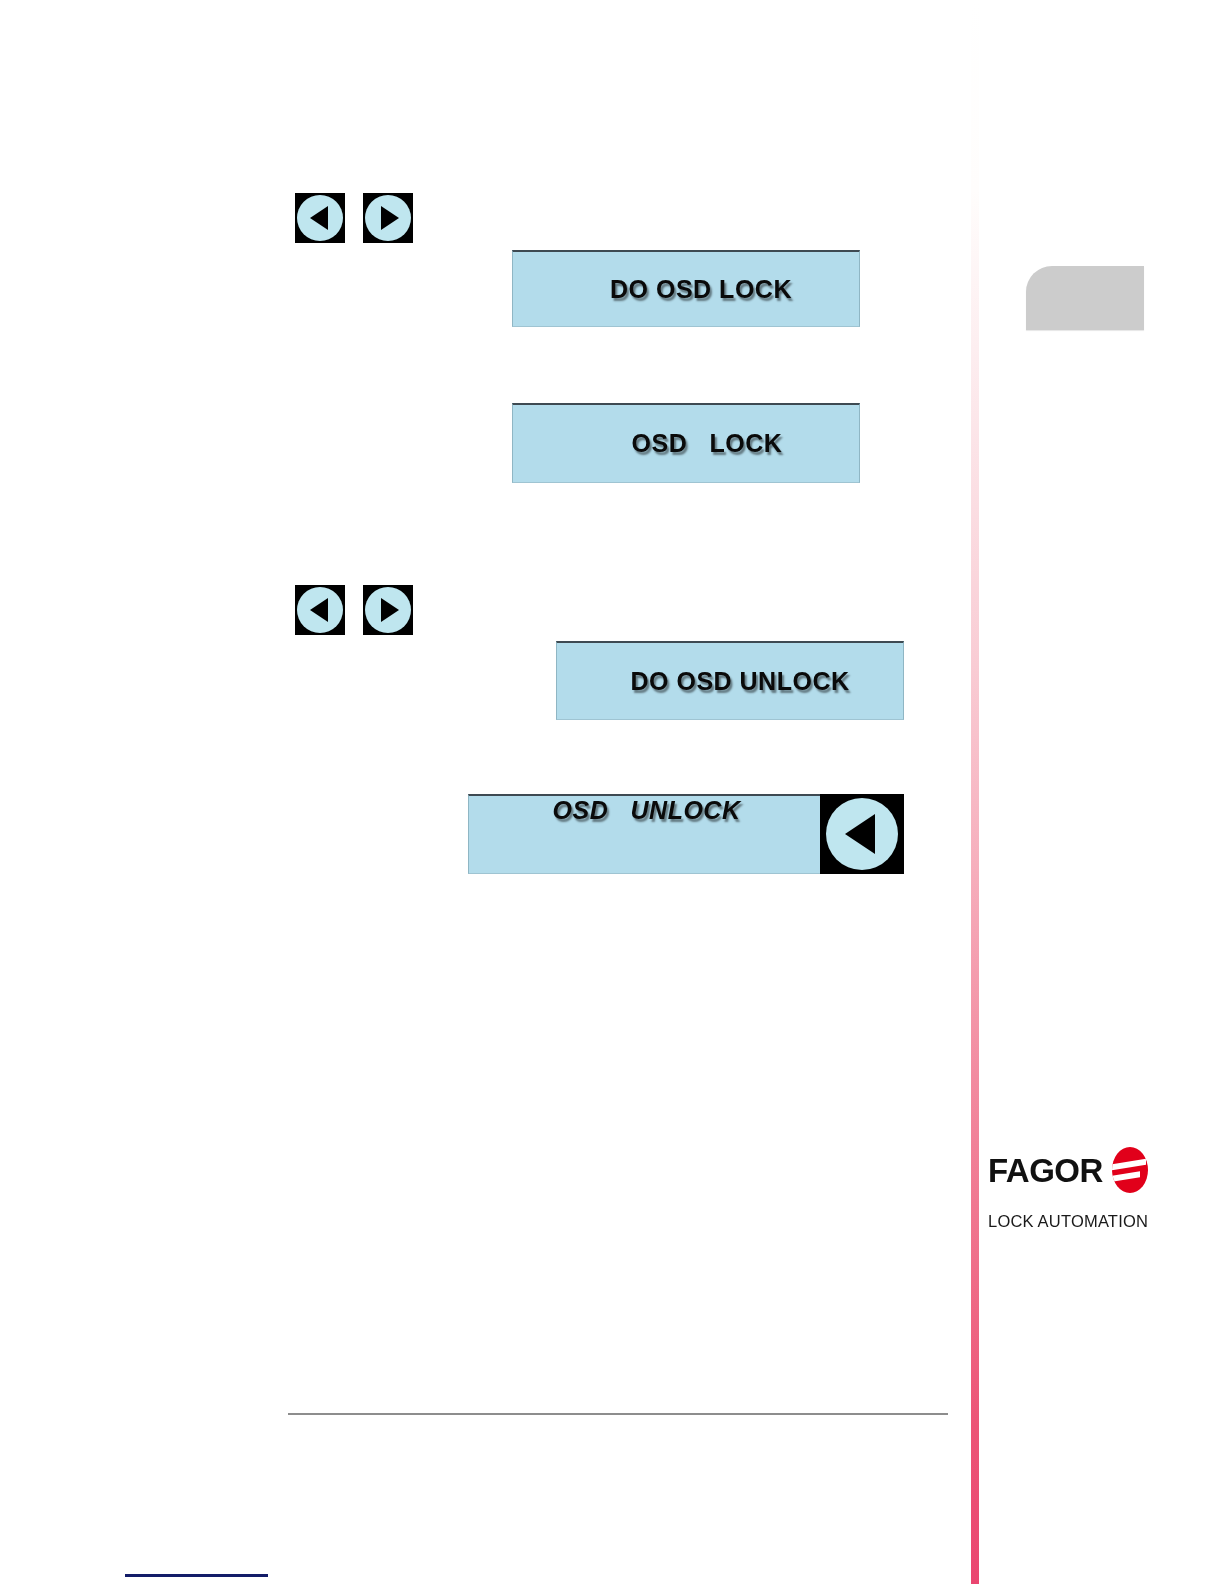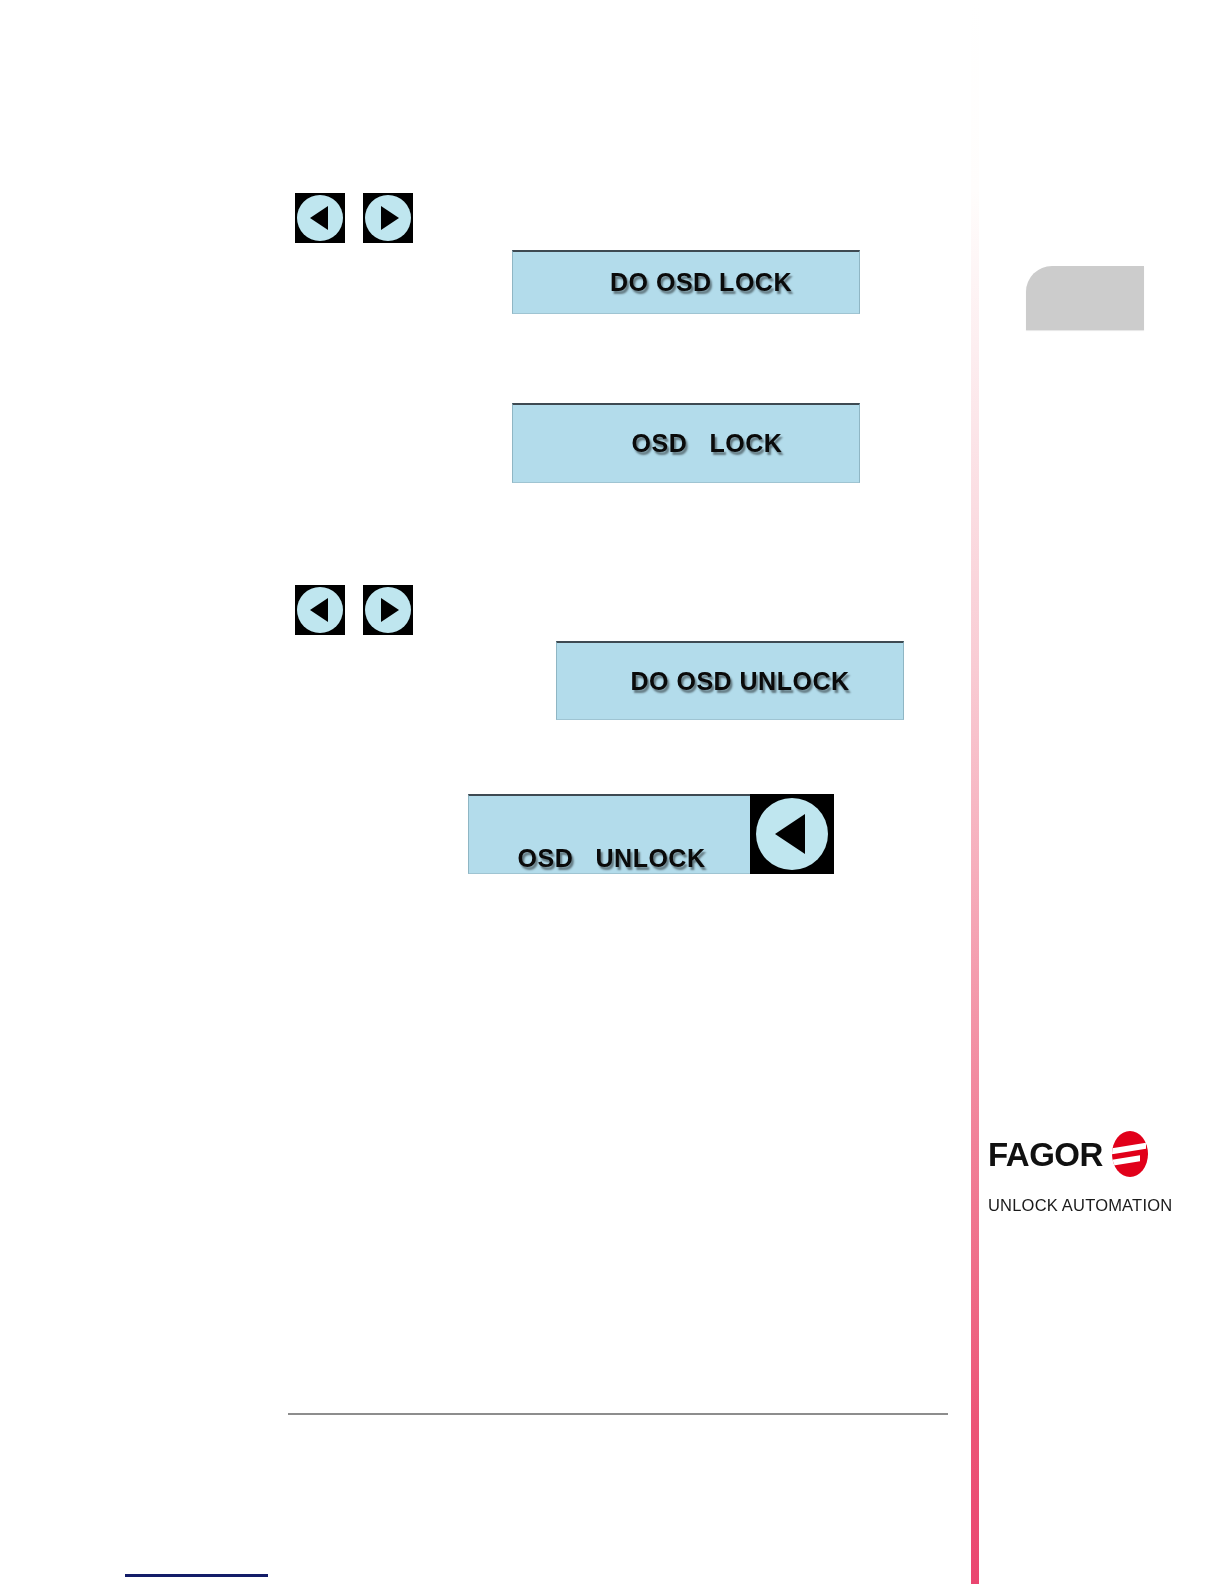--- a/index.html
+++ b/index.html
@@ -106,21 +106,21 @@
     font-weight: bold;
     font-size: 25px;
     letter-spacing: 0.5px;
     color: #0a0a0a;
     text-shadow: 2px 3px 2px rgba(0,0,0,0.45);
     white-space: pre;
   }
 
   
   #panel-do-osd-lock {
-    left: 512px; top: 250px; width: 348px; height: 64px;
+    left: 512px; top: 250px; width: 348px; height: 77px;
   }
   #panel-do-osd-lock .osd-text { margin-left: 30px; }
 
   
   #panel-osd-lock {
     left: 512px; top: 403px; width: 348px; height: 80px;
   }
   #panel-osd-lock .osd-text { margin-left: 42px; }
 
   
@@ -131,30 +131,31 @@
 
   
   .osd-combo {
     position: absolute;
     left: 468px; top: 794px;
     display: flex;
     align-items: stretch;
   }
   .osd-combo .osd-panel-inline {
     position: relative;
-    width: 282px;
+    width: 352px;
     height: 80px;
     background: #b3dceb;
     border-top: 2px solid #3e4a52;
     border-left: 1px solid #8fb6c4;
     border-bottom: 1px solid #9fc4d2;
     box-sizing: border-box;
     display: flex;
-    align-items: flex-end;
-    justify-content: center;
+    align-items: flex-start;
+    justify-content: center;
+    font-style: italic;
   }
   .osd-combo .osd-panel-inline .osd-text { margin-left: 4px; }
   .combo-key {
     width: 84px;
     height: 80px;
     background: #000000;
     display: flex;
     align-items: center;
     justify-content: center;
   }
@@ -194,20 +195,21 @@
   .logo-block {
     position: absolute;
     left: 988px;
     top: 1128px;
     width: 160px;
   }
   .logo-row {
     display: flex;
     align-items: center;
     height: 52px;
+    margin-top: 16px;
   }
   .logo-word {
     font-family: "Liberation Sans", sans-serif;
     font-weight: bold;
     font-size: 33px;
     letter-spacing: -0.5px;
     color: #111111;
     line-height: 1;
   }
   .logo-mark {
@@ -314,16 +316,16 @@
 
   <div class="logo-block">
     <div class="logo-row">
       <span class="logo-word">FAGOR</span>
       <span class="logo-mark">
         <span class="bar-top"></span>
         <span class="bar-bot"></span>
         <span class="notch"></span>
       </span>
     </div>
-    <div class="logo-sub">UNLOCK AUTOMATION</div>
+    <div class="logo-sub">LOCK AUTOMATION</div>
   </div>
 
 </div>
 
 </body></html>

